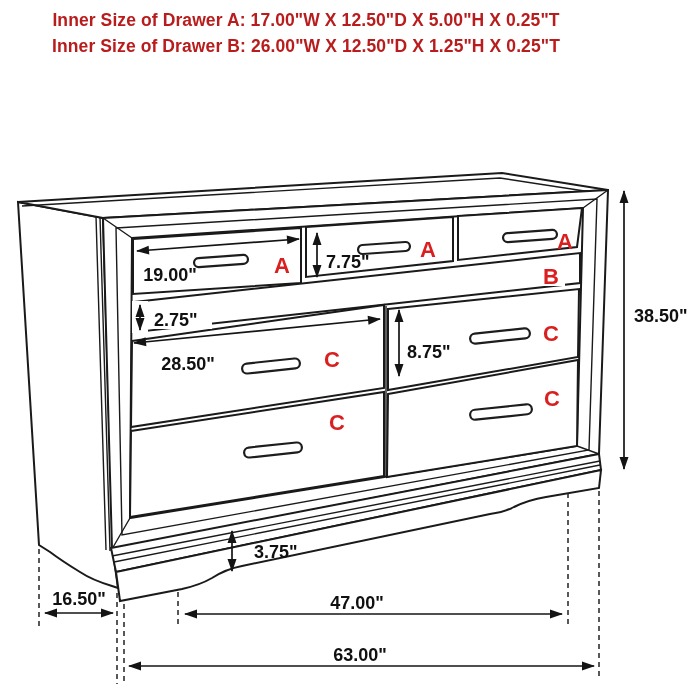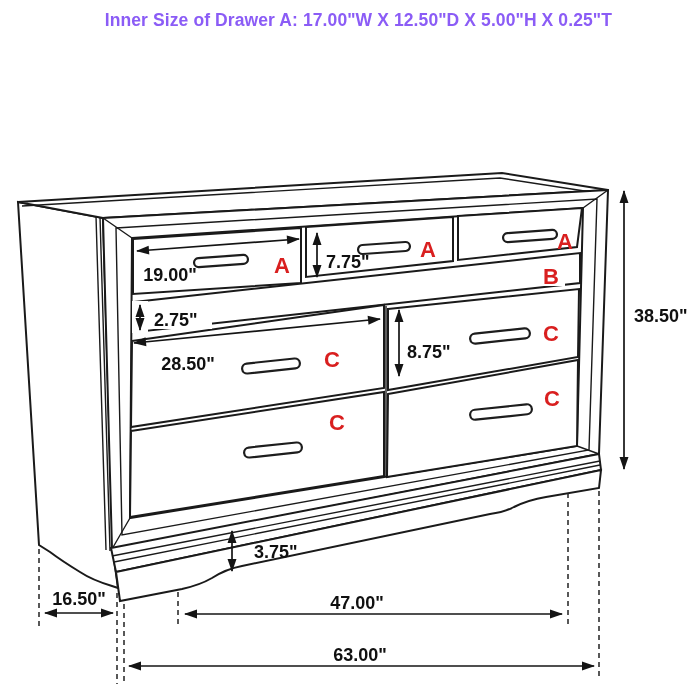--- a/index.html
+++ b/index.html
@@ -1,37 +1,38 @@
 <!DOCTYPE html>
 <html><head>
 <meta charset="utf-8">
 <style>
   html,body{margin:0;padding:0;background:#ffffff;}
   body{width:700px;height:700px;font-family:"Liberation Sans",sans-serif;}
   .page{position:relative;width:700px;height:700px;background:#ffffff;overflow:hidden;}
-  .header{position:absolute;top:7px;left:0;width:612px;text-align:right;
-          font-weight:bold;font-size:17.5px;line-height:26px;color:#8b5cf6;letter-spacing:0.1px;}
+  .header{position:absolute;top:7px;left:0;width:612px;text-align:center;
+          font-weight:bold;font-size:17.5px;line-height:26px;color:#b91c1c;letter-spacing:0.1px;}
   .header div{white-space:nowrap;}
   svg.diagram{position:absolute;left:0;top:0;}
   .shape{fill:#ffffff;stroke:#1a1a1a;stroke-width:2;}
   .detail{fill:none;stroke:#1a1a1a;stroke-width:1.4;}
   .dimline{fill:none;stroke:#141414;stroke-width:1.7;}
   .ext{fill:none;stroke:#222222;stroke-width:1.5;stroke-dasharray:5 4;}
   .handle{fill:#ffffff;stroke:#1d1d1d;stroke-width:2.2;}
   .dim{font-family:"Liberation Sans",sans-serif;font-weight:bold;font-size:18px;fill:#101010;}
   .red-letter{font-family:"Liberation Sans",sans-serif;font-weight:bold;font-size:22px;fill:#d91f1f;}
   .halo{fill:#ffffff;stroke:none;}
 </style>
 </head>
 <body>
 
 <div class="page">
 
   <div class="header">
     <div>Inner Size of Drawer A: 17.00"W X 12.50"D X 5.00"H X 0.25"T</div>
+    <div>Inner Size of Drawer B: 26.00"W X 12.50"D X 1.25"H X 0.25"T</div>
   </div>
 
   <svg class="diagram" width="700" height="700" viewBox="0 0 700 700">
     <defs>
       <marker id="arw" viewBox="0 0 14 10" markerWidth="14" markerHeight="10" refX="12.5" refY="5" orient="auto-start-reverse" markerUnits="userSpaceOnUse">
         <path d="M0.5,0.5 L13.5,5 L0.5,9.5 Z" fill="#141414"></path>
       </marker>
       <pattern id="sparkle" width="23" height="15" patternUnits="userSpaceOnUse">
         <rect width="23" height="15" fill="#ffffff"></rect>
         <circle cx="2.5" cy="3" r="1.1" fill="#2a2a2a"></circle>

